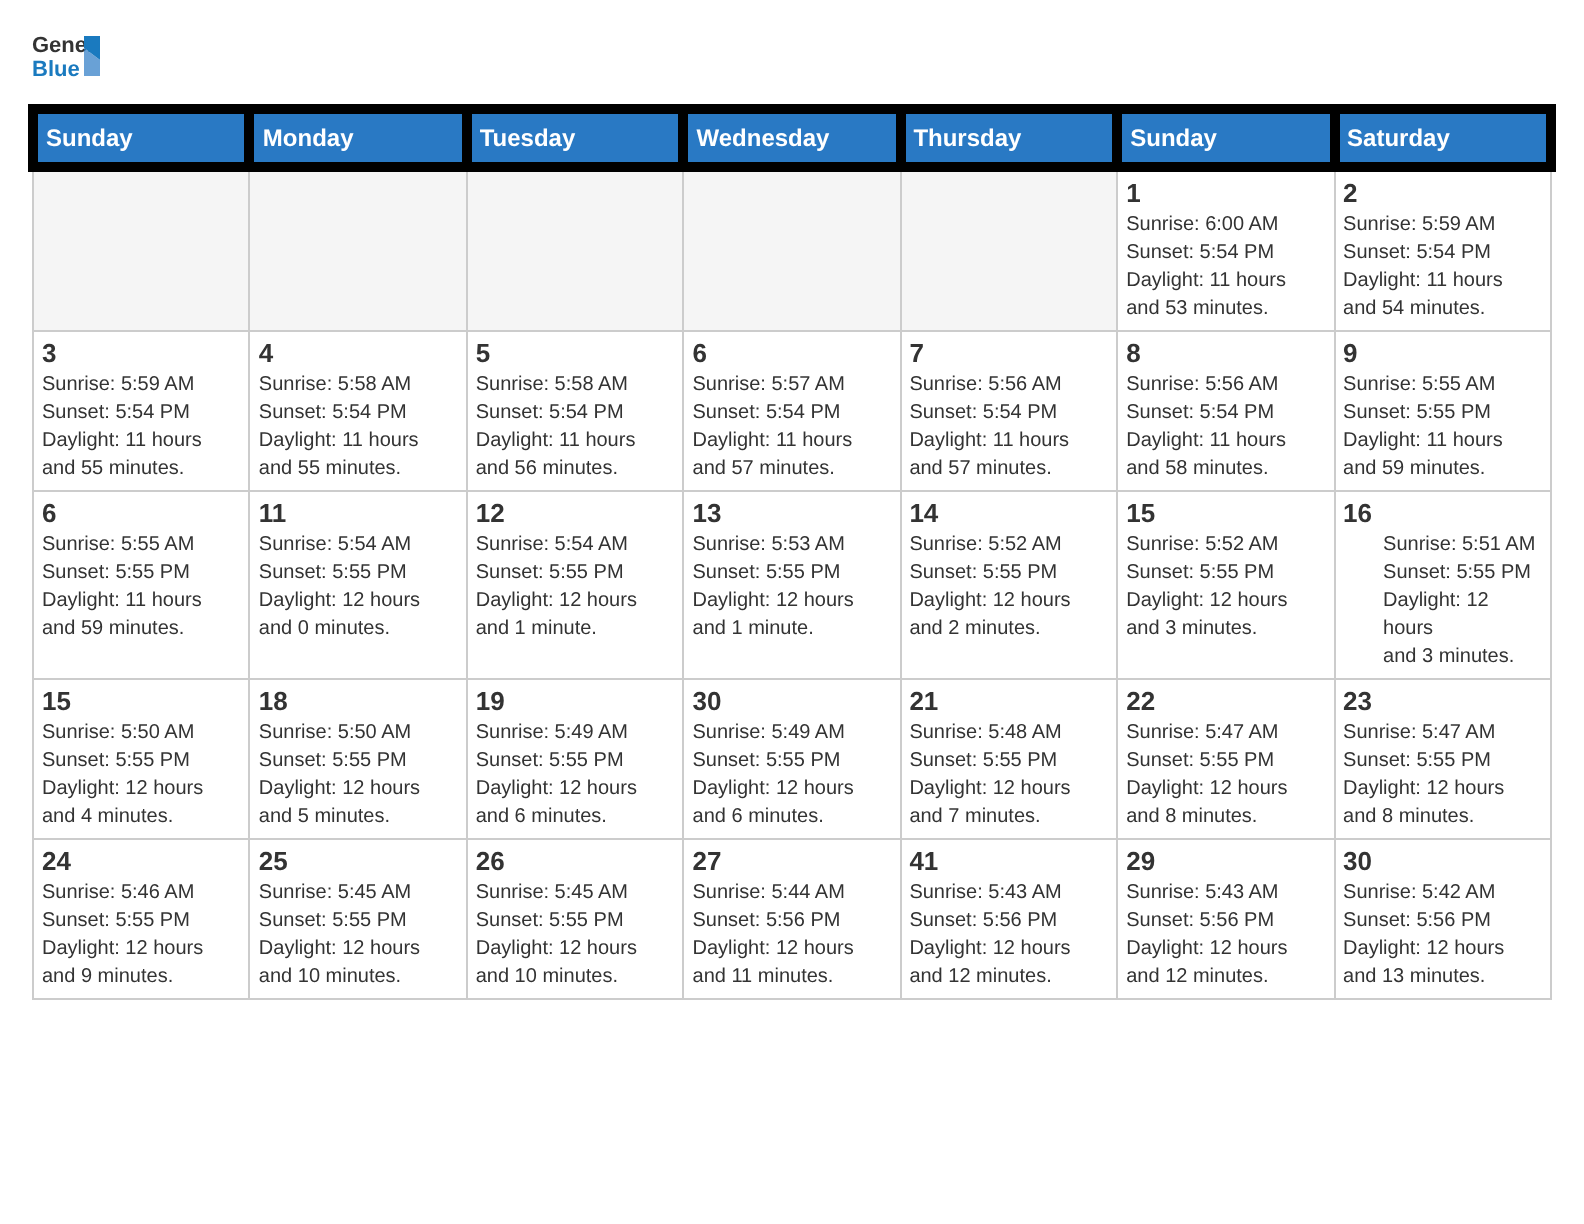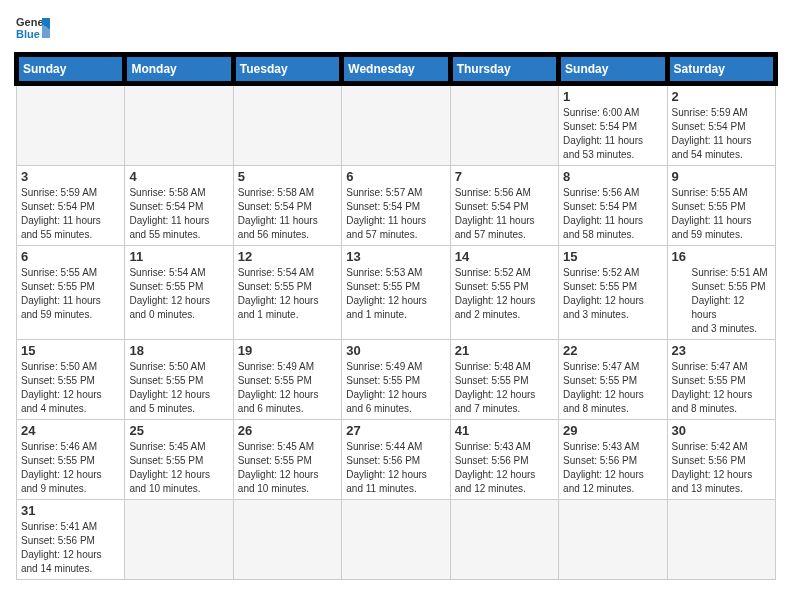--- a/index.html
+++ b/index.html
@@ -335,30 +335,15 @@
 and 12 minutes.</div>
           </td>
           <td>
             <div class="day-number">30</div>
             <div class="day-info" style="white-space: pre-line;">Sunrise: 5:42 AM
 Sunset: 5:56 PM
 Daylight: 12 hours
 and 13 minutes.</div>
           </td>
         </tr>
-        <tr class="last-row">
-          <td>
-            <div class="day-number">31</div>
-            <div class="day-info" style="white-space: pre-line;">Sunrise: 5:41 AM
-Sunset: 5:56 PM
-Daylight: 12 hours
-and 14 minutes.</div>
-          </td>
-          <td class="empty"></td>
-          <td class="empty"></td>
-          <td class="empty"></td>
-          <td class="empty"></td>
-          <td class="empty"></td>
-          <td class="empty"></td>
-        </tr>
       </tbody>
   </table>
 </div>
 
 </body></html>

